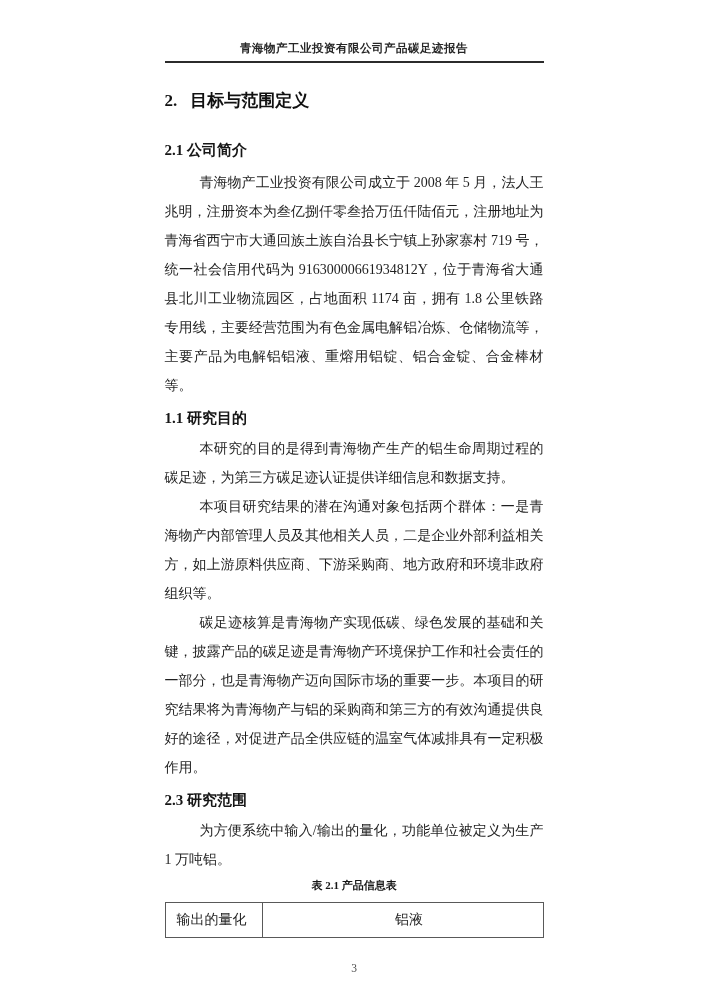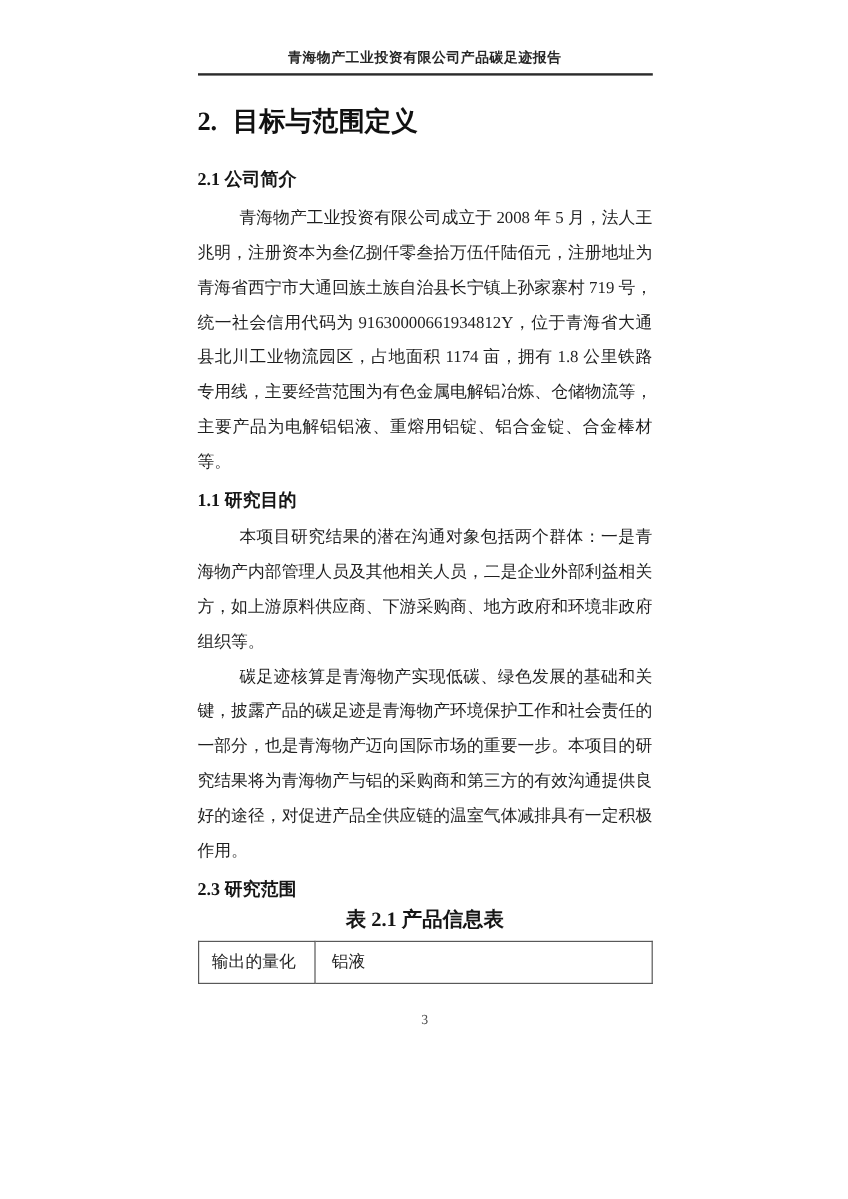--- a/index.html
+++ b/index.html
@@ -24,21 +24,21 @@
     padding-bottom: 5px;
     text-align: center;
     font-size: 11.5px;
     font-weight: bold;
     letter-spacing: 0.5px;
     color: #262626;
     border-bottom: 2px solid #2b2b2b;
   }
   .chapter-title {
     margin: 24px 0 0 0;
-    font-size: 22px;
+    font-size: 17px;
     font-weight: bold;
     line-height: 27px;
     color: #111;
   }
   .chapter-title .chapter-num {
     display: inline-block;
     margin-right: 13px;
   }
   .section-heading {
     margin: 26px 0 8px 0;
@@ -72,21 +72,21 @@
   p.body sup {
     font-size: 8.5px;
     font-weight: bold;
     vertical-align: super;
     line-height: 0;
   }
   .table-caption {
     margin-top: 2px;
     margin-bottom: 8px;
     text-align: center;
-    font-size: 17px;
+    font-size: 11px;
     font-weight: bold;
     line-height: 18px;
     color: #161616;
   }
   table.info-table {
     width: 100%;
     border-collapse: collapse;
     table-layout: fixed;
   }
   table.info-table td {
@@ -96,20 +96,21 @@
     color: #1f1f1f;
     vertical-align: middle;
     box-sizing: border-box;
   }
   td.cell-label {
     width: 97px;
     padding-left: 11px;
   }
   td.cell-value {
     padding-left: 14px;
+    text-align: center;
   }
   .page-footer {
     margin-top: 24px;
     text-align: center;
     font-size: 11.5px;
     color: #4a4a4a;
   }
 </style>
 </head>
 <body>
@@ -121,25 +122,27 @@
   </div>
 
   <h1 class="chapter-title">
     <span class="chapter-num">2.</span><span>目标与范围定义</span>
   </h1>
 
   <h2 class="section-heading">2.1 公司简介</h2>
   <p class="body">青海物产工业投资有限公司成立于 2008 年 5 月，法人王兆明，注册资本为叁亿捌仟零叁拾万伍仟陆佰元，注册地址为青海省西宁市大通回族土族自治县长宁镇上孙家寨村 719 号，统一社会信用代码为 91630000661934812Y，位于青海省大通县北川工业物流园区，占地面积 1174 亩，拥有 1.8 公里铁路专用线，主要经营范围为有色金属电解铝冶炼、仓储物流等，主要产品为电解铝铝液、重熔用铝锭、铝合金锭、合金棒材等。</p>
 
   <h2 class="section-heading tight">1.1 研究目的</h2>
+  <p class="body">本研究的目的是得到青海物产生产的铝生命周期过程的碳足迹，为第三方碳足迹认证提供详细信息和数据支持。</p>
   <p class="body">本项目研究结果的潜在沟通对象包括两个群体：一是青海物产内部管理人员及其他相关人员，二是企业外部利益相关方，如上游原料供应商、下游采购商、地方政府和环境非政府组织等。</p>
   <p class="body">碳足迹核算是青海物产实现低碳、绿色发展的基础和关键，披露产品的碳足迹是青海物产环境保护工作和社会责任的一部分，也是青海物产迈向国际市场的重要一步。本项目的研究结果将为青海物产与铝的采购商和第三方的有效沟通提供良好的途径，对促进产品全供应链的温室气体减排具有一定积极作用。</p>
 
   <h2 class="section-heading tight">2.3 研究范围</h2>
 
+  <p class="body">为方便系统中输入/输出的量化，功能单位被定义为生产 1 万吨铝。</p>
 
   <div class="table-caption">表 2.1 产品信息表</div>
 
   <table class="info-table">
     <tbody>
       <tr>
         <td class="cell-label">输出的量化</td>
         <td class="cell-value">铝液</td>
       </tr>
     </tbody>

